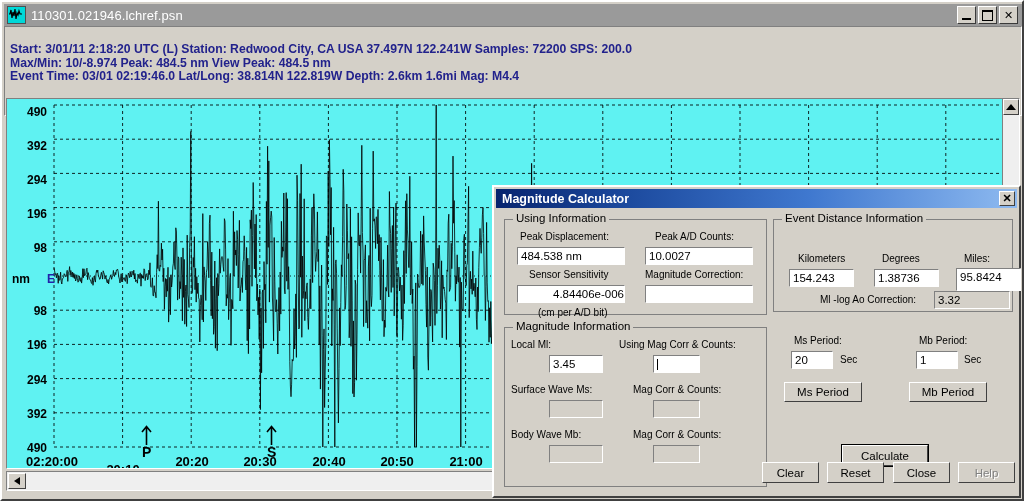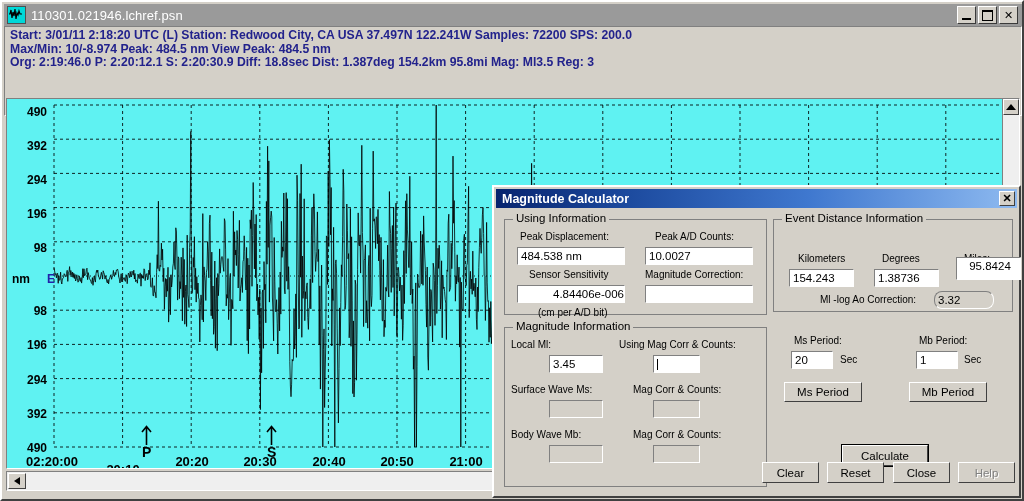--- a/index.html
+++ b/index.html
@@ -41,21 +41,21 @@
     font-size:11px;color:#000;line-height:1;
   }
   .win-btn .bar{width:9px;height:2px;background:#000;margin-top:7px;}
   .win-btn .box{width:9px;height:8px;border:1px solid #000;border-top-width:2px;}
   
   .infobar{
     position:absolute;left:2px;top:24px;width:1018px;height:90px;
     background:#d4d0c8;
     border:1px solid;border-color:#808080 #ffffff #ffffff #808080;
     box-sizing:border-box;
-    padding:2px 0 0 5px;
+    padding:16px 0 0 5px;
   }
   .infoline{
     font-size:12.2px;font-weight:bold;color:#22228c;
     line-height:13.6px;white-space:nowrap;
     font-family:"Liberation Sans", sans-serif;
   }
   
   .plotwrap{
     position:absolute;left:4px;top:96px;width:1014px;height:371px;
     box-sizing:border-box;
@@ -197,21 +197,21 @@
       <span class="win-btn">
           <span class="box"></span>
         </span>
       <span class="win-btn">✕</span>
     </span>
   </div>
 
   <div class="infobar">
     <div class="infoline">Start: 3/01/11  2:18:20 UTC (L) Station: Redwood City, CA USA 37.497N 122.241W Samples: 72200  SPS: 200.0</div>
     <div class="infoline">Max/Min:   10/-8.974  Peak: 484.5 nm  View Peak:  484.5 nm</div>
-    <div class="infoline">Org: 2:19:46.0 P: 2:20:12.1 S: 2:20:30.9 Diff: 18.8sec Dist: 1.387deg 154.2km 95.8mi  Mag: Ml3.5 Reg: 3</div>
+    <div class="infoline">Event Time: 03/01 02:19:46.0 Lat/Long: 38.814N 122.819W Depth: 2.6km 1.6mi Mag: M4.4</div>
   </div>
 
   <div class="plotwrap">
     <div class="plot">
       <svg id="seis" width="1012" height="369" viewBox="0 0 1012 369">
           <line x1="47" y1="6" x2="995" y2="6" stroke="#000" stroke-width="1" stroke-dasharray="3,3" opacity="0.85"></line>
           <line x1="47" y1="40.2" x2="995" y2="40.2" stroke="#000" stroke-width="1" stroke-dasharray="3,3" opacity="0.85"></line>
           <line x1="47" y1="74.4" x2="995" y2="74.4" stroke="#000" stroke-width="1" stroke-dasharray="3,3" opacity="0.85"></line>
           <line x1="47" y1="108.6" x2="995" y2="108.6" stroke="#000" stroke-width="1" stroke-dasharray="3,3" opacity="0.85"></line>
           <line x1="47" y1="142.8" x2="995" y2="142.8" stroke="#000" stroke-width="1" stroke-dasharray="3,3" opacity="0.85"></line>
@@ -308,23 +308,23 @@
       <span class="lbl" style="left:33px;top:87px;">(cm per A/D bit)</span>
     </div>
 
     <div class="group" style="left:279px;top:32px;width:240px;height:93px;">
       <span class="group-title">Event Distance Information</span>
       <span class="lbl" style="left:24px;top:33px;">Kilometers</span>
       <span class="fld" style="left:15px;top:49px;width:65px;height:18px;">154.243</span>
       <span class="lbl" style="left:108px;top:33px;">Degrees</span>
       <span class="fld" style="left:100px;top:49px;width:65px;height:18px;">1.38736</span>
       <span class="lbl" style="left:190px;top:33px;">Miles:</span>
-      <span class="fld" style="left:182px;top:37px;width:65px;height:23px;text-align:center;">95.8424</span>
+      <span class="fld" style="left:182px;top:48px;width:65px;height:23px;">95.8424</span>
       <span class="lbl" style="left:46px;top:74px;">Ml -log Ao Correction:</span>
-      <span class="fld ro" style="left:160px;top:71px;width:60px;height:18px;border-radius:8px;">3.32</span>
+      <span class="fld ro" style="left:160px;top:71px;width:76px;height:18px;">3.32</span>
     </div>
 
     <div class="group" style="left:10px;top:140px;width:263px;height:160px;">
       <span class="group-title">Magnitude Information</span>
       <span class="lbl" style="left:6px;top:11px;">Local Ml:</span>
       <span class="fld" style="left:44px;top:27px;width:54px;height:18px;">3.45</span>
       <span class="lbl" style="left:114px;top:11px;">Using Mag Corr &amp; Counts:</span>
       <span class="fld caret" style="left:148px;top:27px;width:47px;height:18px;"></span>
       <span class="lbl" style="left:6px;top:56px;">Surface Wave Ms:</span>
       <span class="fld ro" style="left:44px;top:72px;width:54px;height:18px;"></span>

